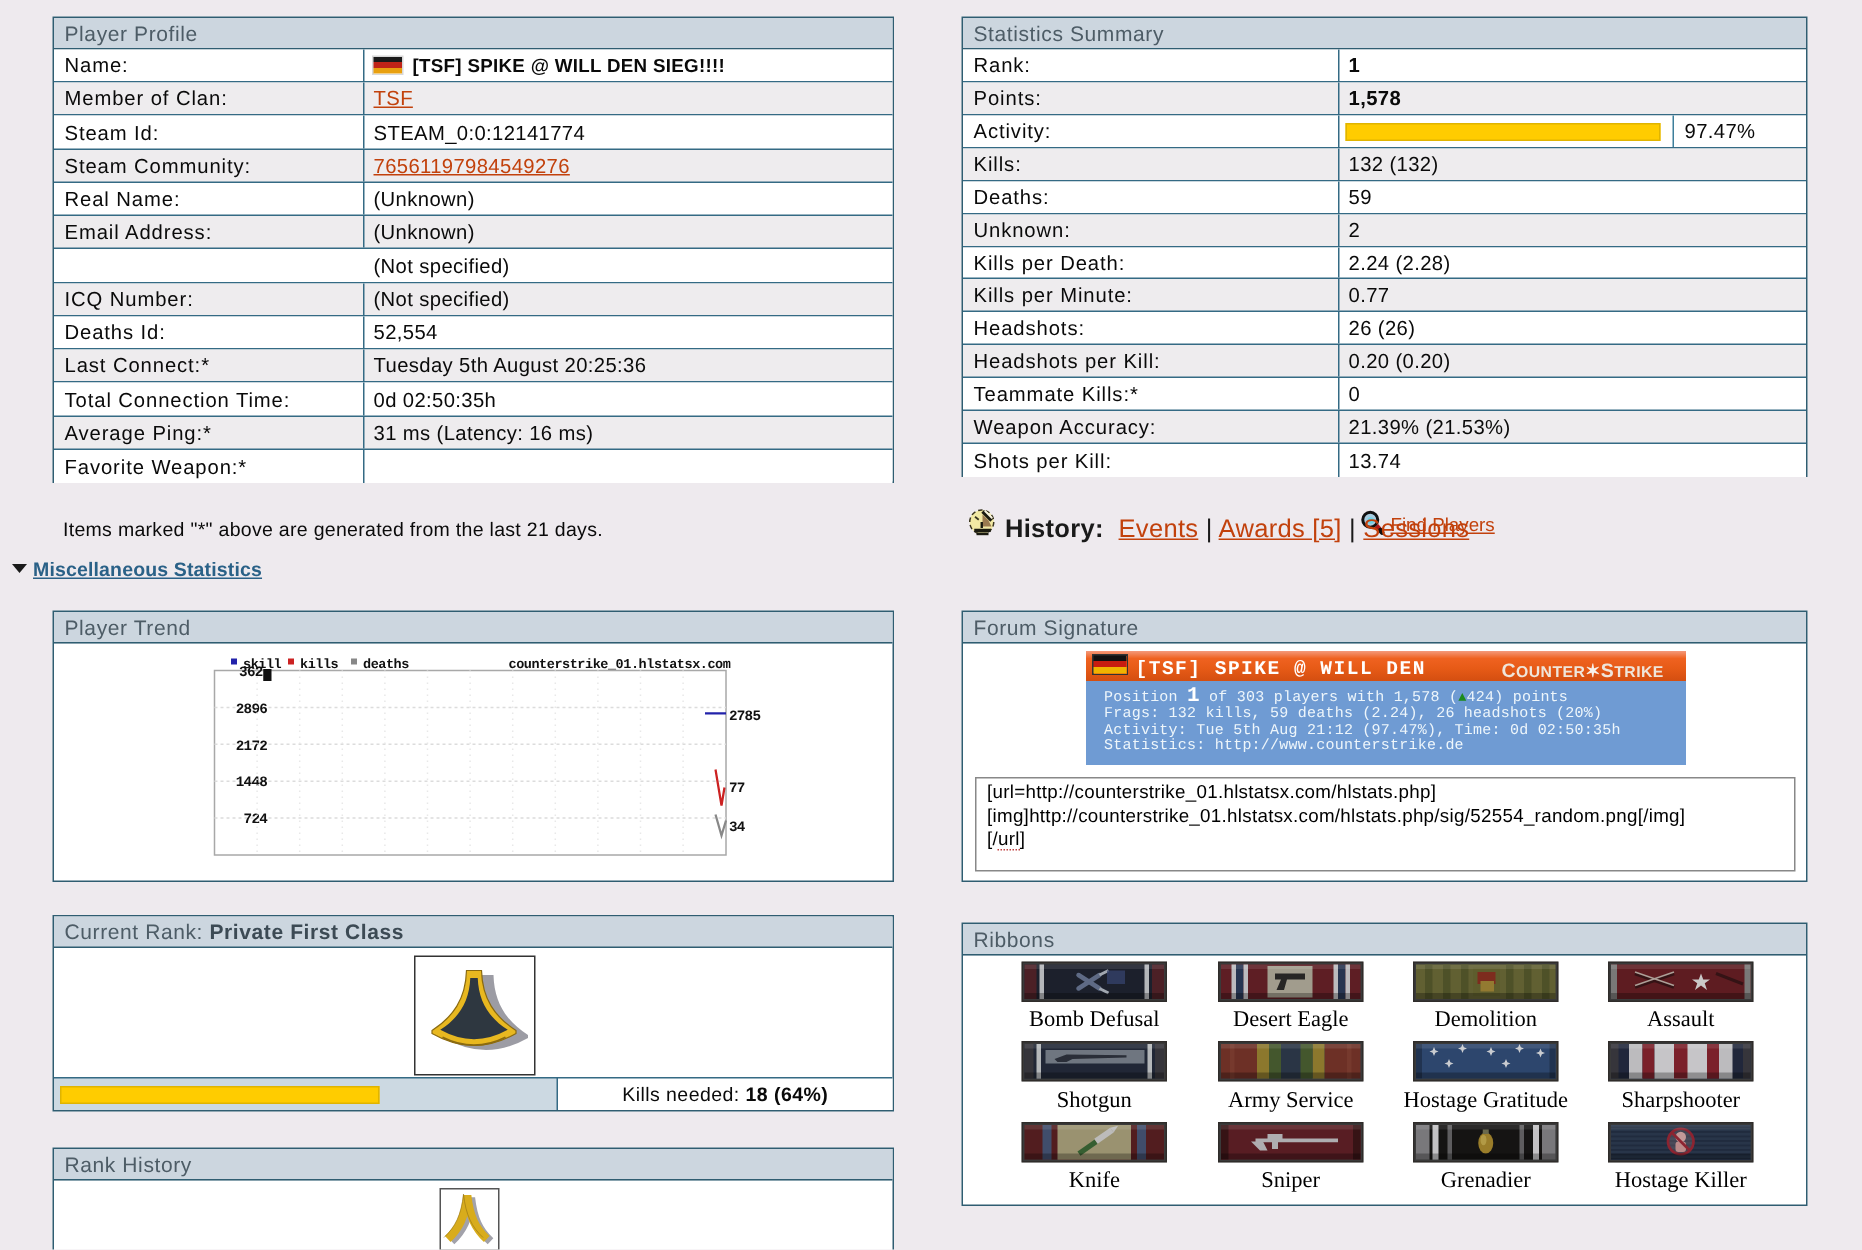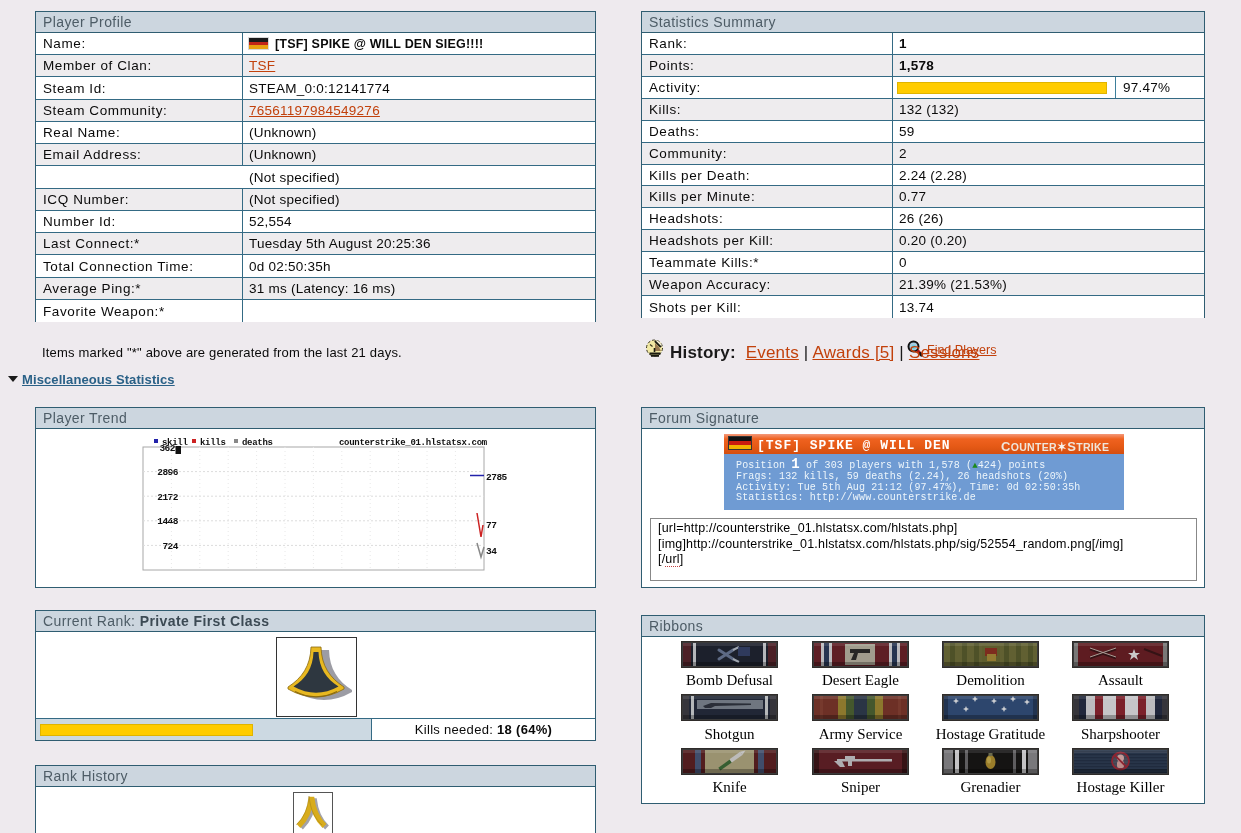--- a/index.html
+++ b/index.html
@@ -51,21 +51,21 @@
       <div class="val" style="left:207px;right:0;padding-left:6px;">(Unknown)</div>
     </div>
 <div class="row w" style="top:154px;height:23px;">
       <div class="val" style="left:207px;right:0;padding-left:6px;">(Not specified)</div>
     </div>
 <div class="row g" style="top:177px;height:22px;">
       <div class="lab" style="width:207px;">ICQ Number:</div>
       <div class="val" style="left:207px;right:0;padding-left:6px;">(Not specified)</div>
     </div>
 <div class="row w" style="top:199px;height:22px;">
-      <div class="lab" style="width:207px;">Number Id:</div>
+      <div class="lab" style="width:207px;">Deaths Id:</div>
       <div class="val" style="left:207px;right:0;padding-left:6px;">52,554</div>
     </div>
 <div class="row g" style="top:221px;height:22px;">
       <div class="lab" style="width:207px;">Last Connect:*</div>
       <div class="val" style="left:207px;right:0;padding-left:6px;">Tuesday 5th August 20:25:36</div>
     </div>
 <div class="row w" style="top:243px;height:23px;">
       <div class="lab" style="width:207px;">Total Connection Time:</div>
       <div class="val" style="left:207px;right:0;padding-left:6px;">0d 02:50:35h</div>
     </div>
@@ -100,21 +100,21 @@
     </div>
 <div class="row g" style="top:87px;height:22px;">
       <div class="lab" style="width:251px;">Kills:</div>
       <div class="val" style="left:251px;right:0;padding-left:6px;">132 (132)</div>
     </div>
 <div class="row w" style="top:109px;height:22px;">
       <div class="lab" style="width:251px;">Deaths:</div>
       <div class="val" style="left:251px;right:0;padding-left:6px;">59</div>
     </div>
 <div class="row g" style="top:131px;height:22px;">
-      <div class="lab" style="width:251px;">Community:</div>
+      <div class="lab" style="width:251px;">Unknown:</div>
       <div class="val" style="left:251px;right:0;padding-left:6px;">2</div>
     </div>
 <div class="row w" style="top:153px;height:21px;">
       <div class="lab" style="width:251px;">Kills per Death:</div>
       <div class="val" style="left:251px;right:0;padding-left:6px;">2.24 (2.28)</div>
     </div>
 <div class="row g" style="top:174px;height:22px;">
       <div class="lab" style="width:251px;">Kills per Minute:</div>
       <div class="val" style="left:251px;right:0;padding-left:6px;">0.77</div>
     </div>

